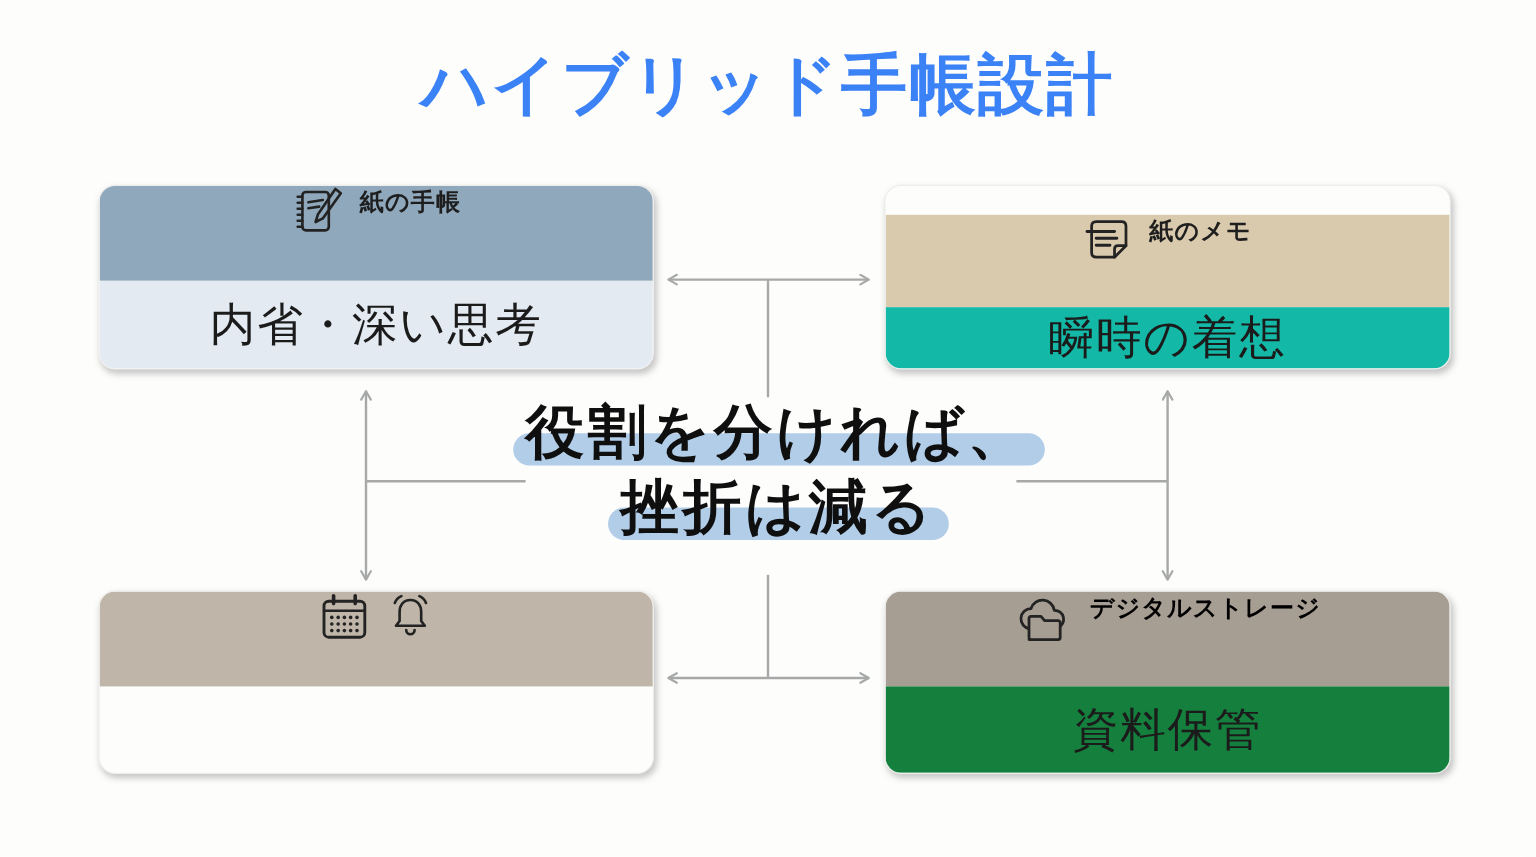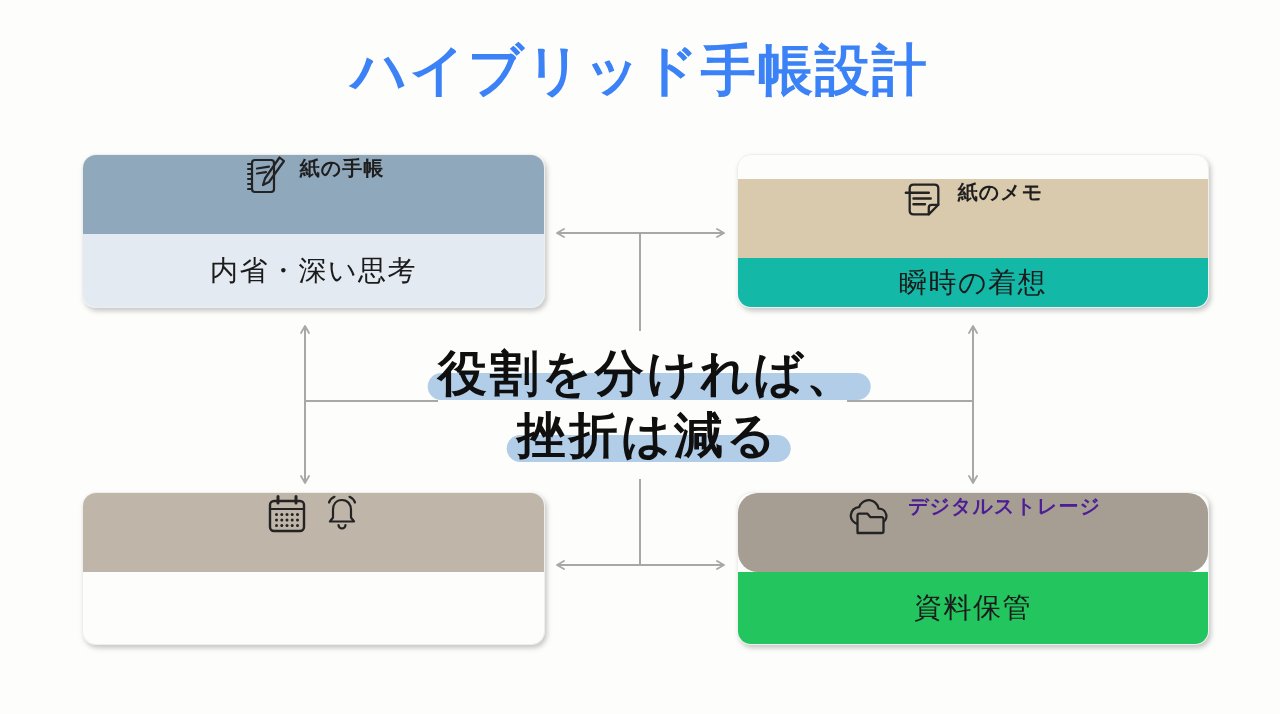--- a/index.html
+++ b/index.html
@@ -10,41 +10,41 @@
          font-size:55px;font-weight:bold;color:#3b82f6;letter-spacing:2px;z-index:2;}
 
   .connectors{position:absolute;left:0;top:0;z-index:1;}
 
   .node{position:absolute;border-radius:14px;display:flex;flex-direction:column;
         overflow:hidden;z-index:2;box-shadow:2px 3px 5px rgba(110,110,110,.38);
         border:1px solid rgba(0,0,0,.06);}
   .node-header{height:79px;display:flex;align-items:flex-start;justify-content:center;gap:13px;
                font-size:20px;font-weight:bold;color:#1e1e1e;letter-spacing:1px;}
   .node-body{flex:1;display:flex;align-items:center;justify-content:center;
-             font-size:28px;color:#1b1b1b;letter-spacing:1.5px;}
+             font-size:38px;color:#1b1b1b;letter-spacing:1.5px;}
 
   #node-paper-notebook{left:82px;top:154px;width:461px;height:152px;}
   #node-paper-notebook .node-header{background:#90A8BC;}
   #node-paper-notebook .node-body{background:#E3EAF1;}
 
   #node-paper-memo{left:737px;top:154px;width:470px;height:152px;}
   #node-paper-memo .node-header{background:#D9CAAD;margin-top:24px;}
   #node-paper-memo .node-body{background:#14b8a6;}
 
   #node-digital-calendar{left:82px;top:492px;width:461px;height:151px;}
   #node-digital-calendar .node-header{background:#BFB5A9;}
   #node-digital-calendar .node-body{background:#F0EEE9;}
 
   #node-digital-storage{left:737px;top:492px;width:470px;height:151px;}
-  #node-digital-storage .node-header{background:#A69D93;color:#4c1d95;border-radius:20px;}
-  #node-digital-storage .node-body{background:#22c55e;}
+  #node-digital-storage .node-header{background:#A69D93;color:#000000;}
+  #node-digital-storage .node-body{background:#15803d;}
 
   .center-text{position:absolute;left:648px;top:330px;transform:translateX(-50%);
                text-align:center;font-size:49px;font-weight:bold;color:#0f0f0f;
-               line-height:62px;letter-spacing:3px;white-space:nowrap;z-index:2;margin-top:12px;}
+               line-height:62px;letter-spacing:3px;white-space:nowrap;z-index:2;}
   .hl{position:relative;display:inline-block;padding:0 4px;}
   .hl::before{content:"";position:absolute;left:-6px;right:-8px;bottom:4px;height:27px;
               border-radius:14px;background:#B2CDE8;z-index:-1;}
 
   .icon{display:inline-flex;align-items:center;justify-content:center;}
 </style>
 </head>
 <body>
 
 <div class="canvas">

